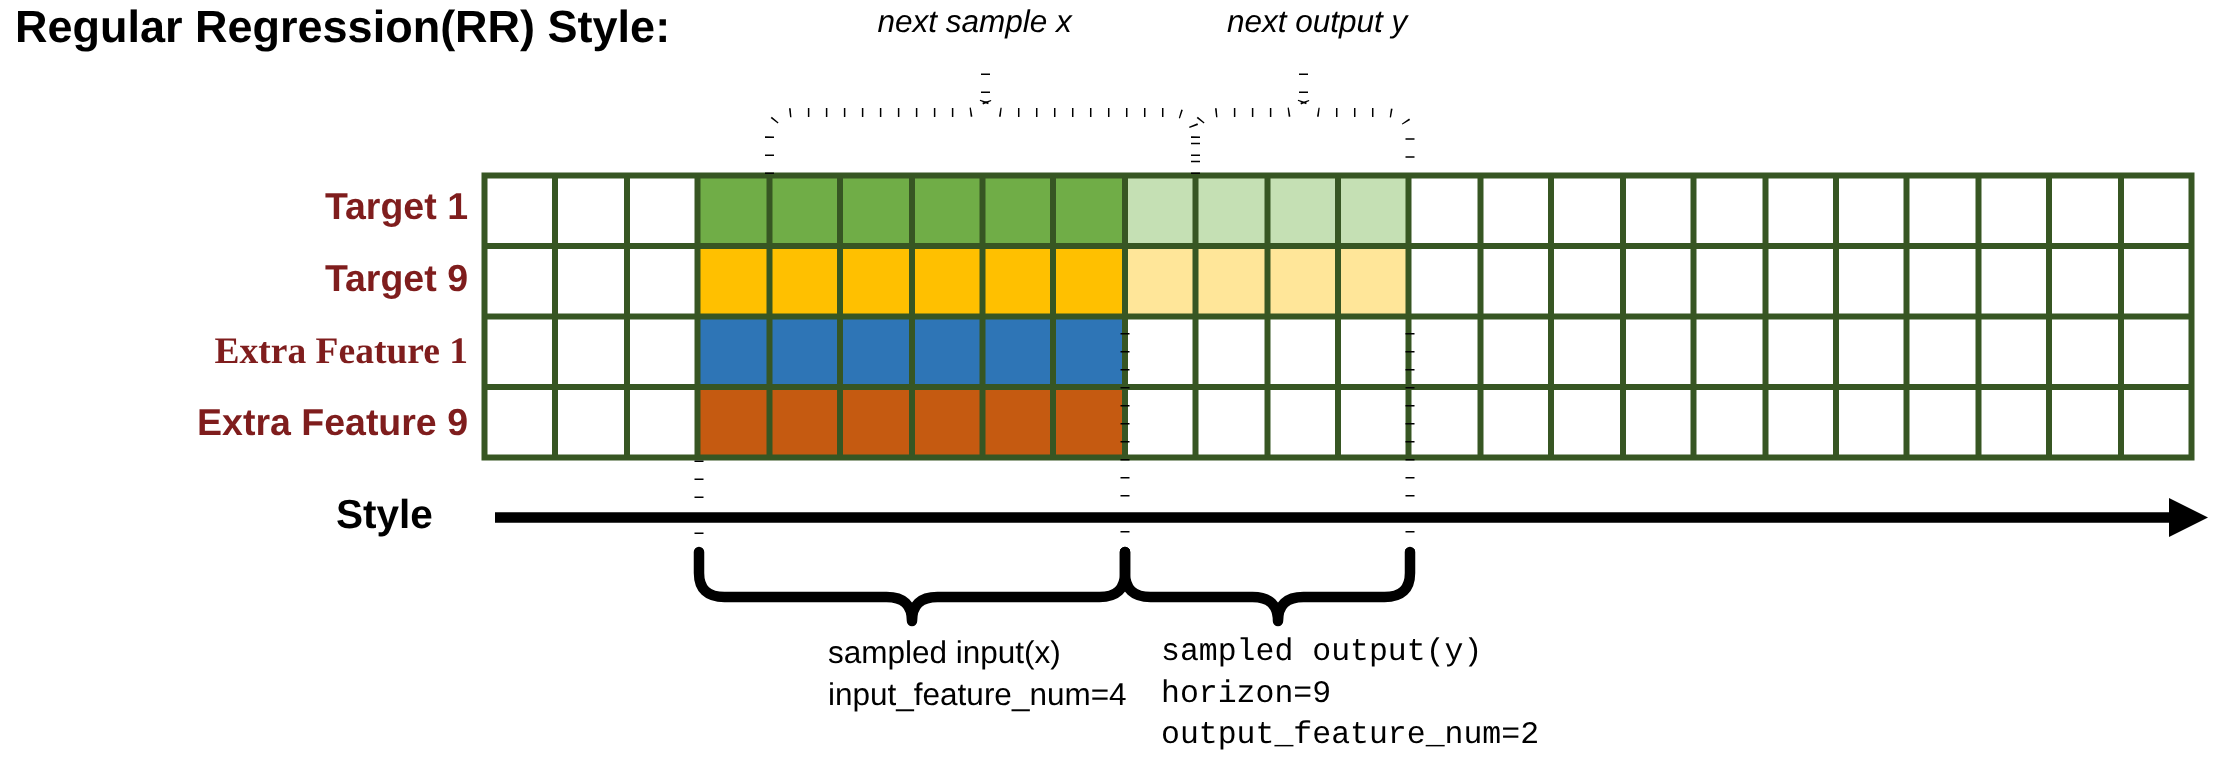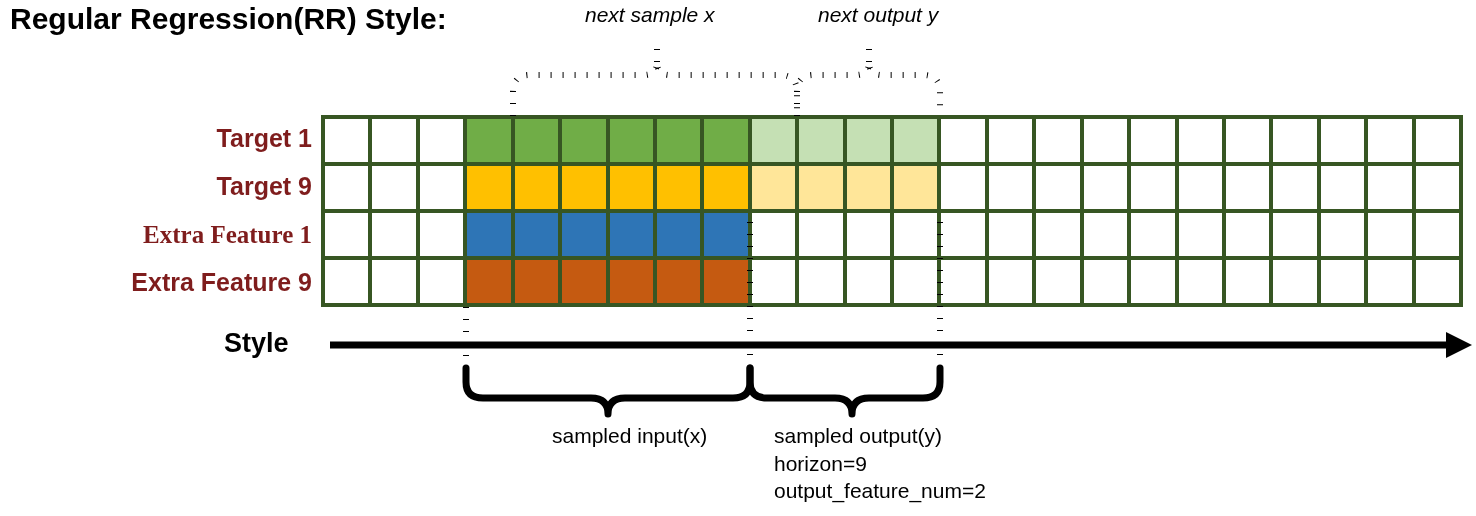--- a/index.html
+++ b/index.html
@@ -173,23 +173,24 @@
       <div class="cell" style="background: rgb(255, 255, 255);"></div>
     </div>
 
   <div class="time-label" style="left:224px;top:328px;">Style</div>
 
   <div class="annot-italic" style="left:585px;top:3px;">next sample x</div>
   <div class="annot-italic" style="left:818px;top:3px;">next output y</div>
 
   <div class="annot-block" style="left:508px;top:422px;margin-left:44px;">
     <div>sampled input(x)</div>
+    <div>input_feature_num=4</div>
   </div>
 
-  <div class="annot-block" style="left:774px;top:422px;">
+  <div class="annot-block" style="left:774px;top:422px;font-family:Liberation Mono, monospace;">
     <div>sampled output(y)</div>
     <div>horizon=9</div>
     <div>output_feature_num=2</div>
   </div>
 
   <svg class="svg-layer" viewBox="0 0 1476 516">
 
     <path d="M513,116 L513,92 Q513,75 530,75 L644,75 Q657,75 657,62 Q657,75 670,75 L780,75 Q797,75 797,92 L797,116" fill="none" stroke="#000000" stroke-width="6" stroke-linecap="butt" stroke-dasharray="1 11"></path>
 
     <path d="M797,116 L797,92 Q797,75 814,75 L856,75 Q869,75 869,62 Q869,75 882,75 L923,75 Q940,75 940,92 L940,116" fill="none" stroke="#000000" stroke-width="6" stroke-linecap="butt" stroke-dasharray="1 11"></path>

